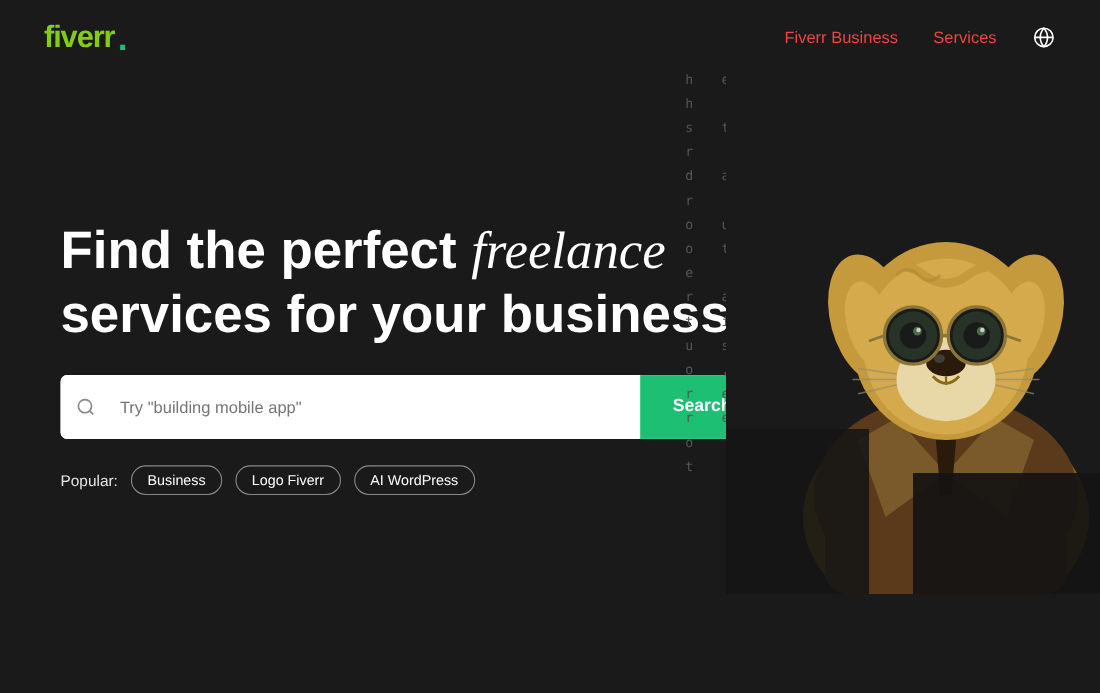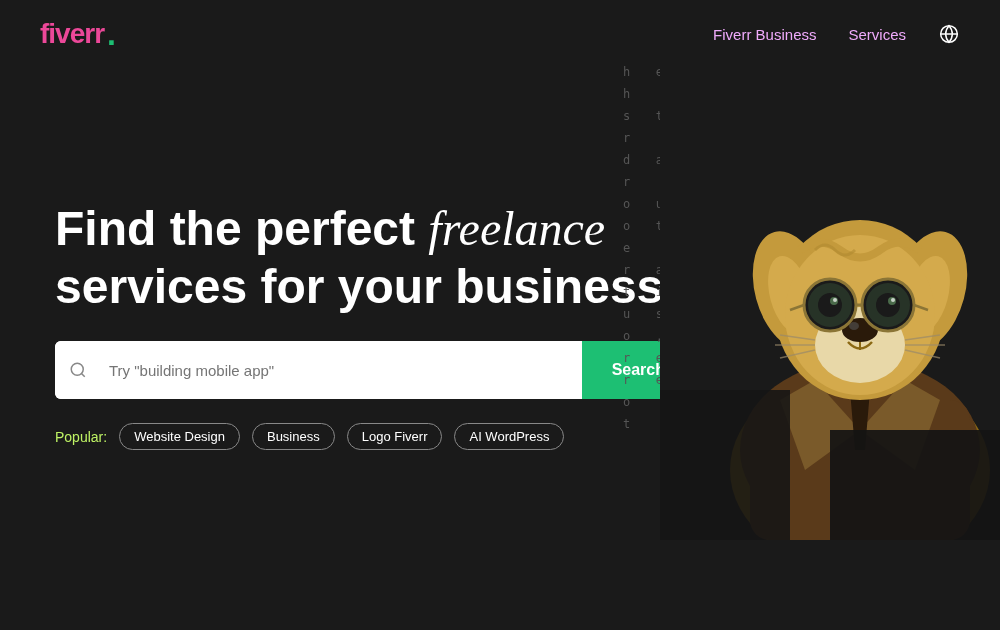--- a/index.html
+++ b/index.html
@@ -26,40 +26,40 @@
 
     .logo {
       display: flex;
       align-items: center;
       gap: 2px;
     }
 
     .logo-text {
       font-size: 28px;
       font-weight: 700;
-      color: #ec4899;
+      color: #84cc16;
       letter-spacing: -1px;
     }
 
     .logo-dot {
       color: #1dbf73;
       font-size: 32px;
       font-weight: 900;
       line-height: 1;
       margin-left: 1px;
     }
 
     nav {
       display: flex;
       align-items: center;
       gap: 32px;
     }
 
     .nav-link {
-      color: #f0abfc;
+      color: #ef4444;
       font-size: 15px;
       font-weight: 400;
       cursor: pointer;
       text-decoration: none;
     }
 
     .nav-globe {
       width: 22px;
       height: 22px;
       display: flex;
@@ -138,21 +138,21 @@
     
     .popular-row {
       display: flex;
       align-items: center;
       gap: 12px;
       flex-wrap: wrap;
     }
 
     .popular-label {
       font-size: 14px;
-      color: #bef264;
+      color: #e5e5e5;
       font-weight: 400;
     }
 
     .popular-tag {
       border: 1px solid #888;
       color: #ffffff;
       border-radius: 20px;
       padding: 5px 14px;
       font-size: 13px;
       cursor: pointer;
@@ -229,21 +229,20 @@
         <circle cx="11" cy="11" r="8"></circle>
         <line x1="21" y1="21" x2="16.65" y2="16.65"></line>
       </svg>
     </div>
     <input class="search-input" type="text" placeholder="Try &quot;building mobile app&quot;" style="">
     <button class="search-btn">Search</button>
   </div>
 
   <div class="popular-row">
     <span class="popular-label">Popular:</span>
-    <button class="popular-tag">Website Design</button>
     <button class="popular-tag">Business</button>
     <button class="popular-tag">Logo Fiverr</button>
     <button class="popular-tag">AI WordPress</button>
   </div>
 </div>
 
 <div class="right-decoration">
 
   <div class="letter-scatter">
     <span style="top:0; left:0;">t&nbsp;&nbsp;&nbsp;h&nbsp;&nbsp;&nbsp;e&nbsp;&nbsp;&nbsp;&nbsp;&nbsp;&nbsp;w&nbsp;&nbsp;&nbsp;o&nbsp;&nbsp;&nbsp;r</span>

